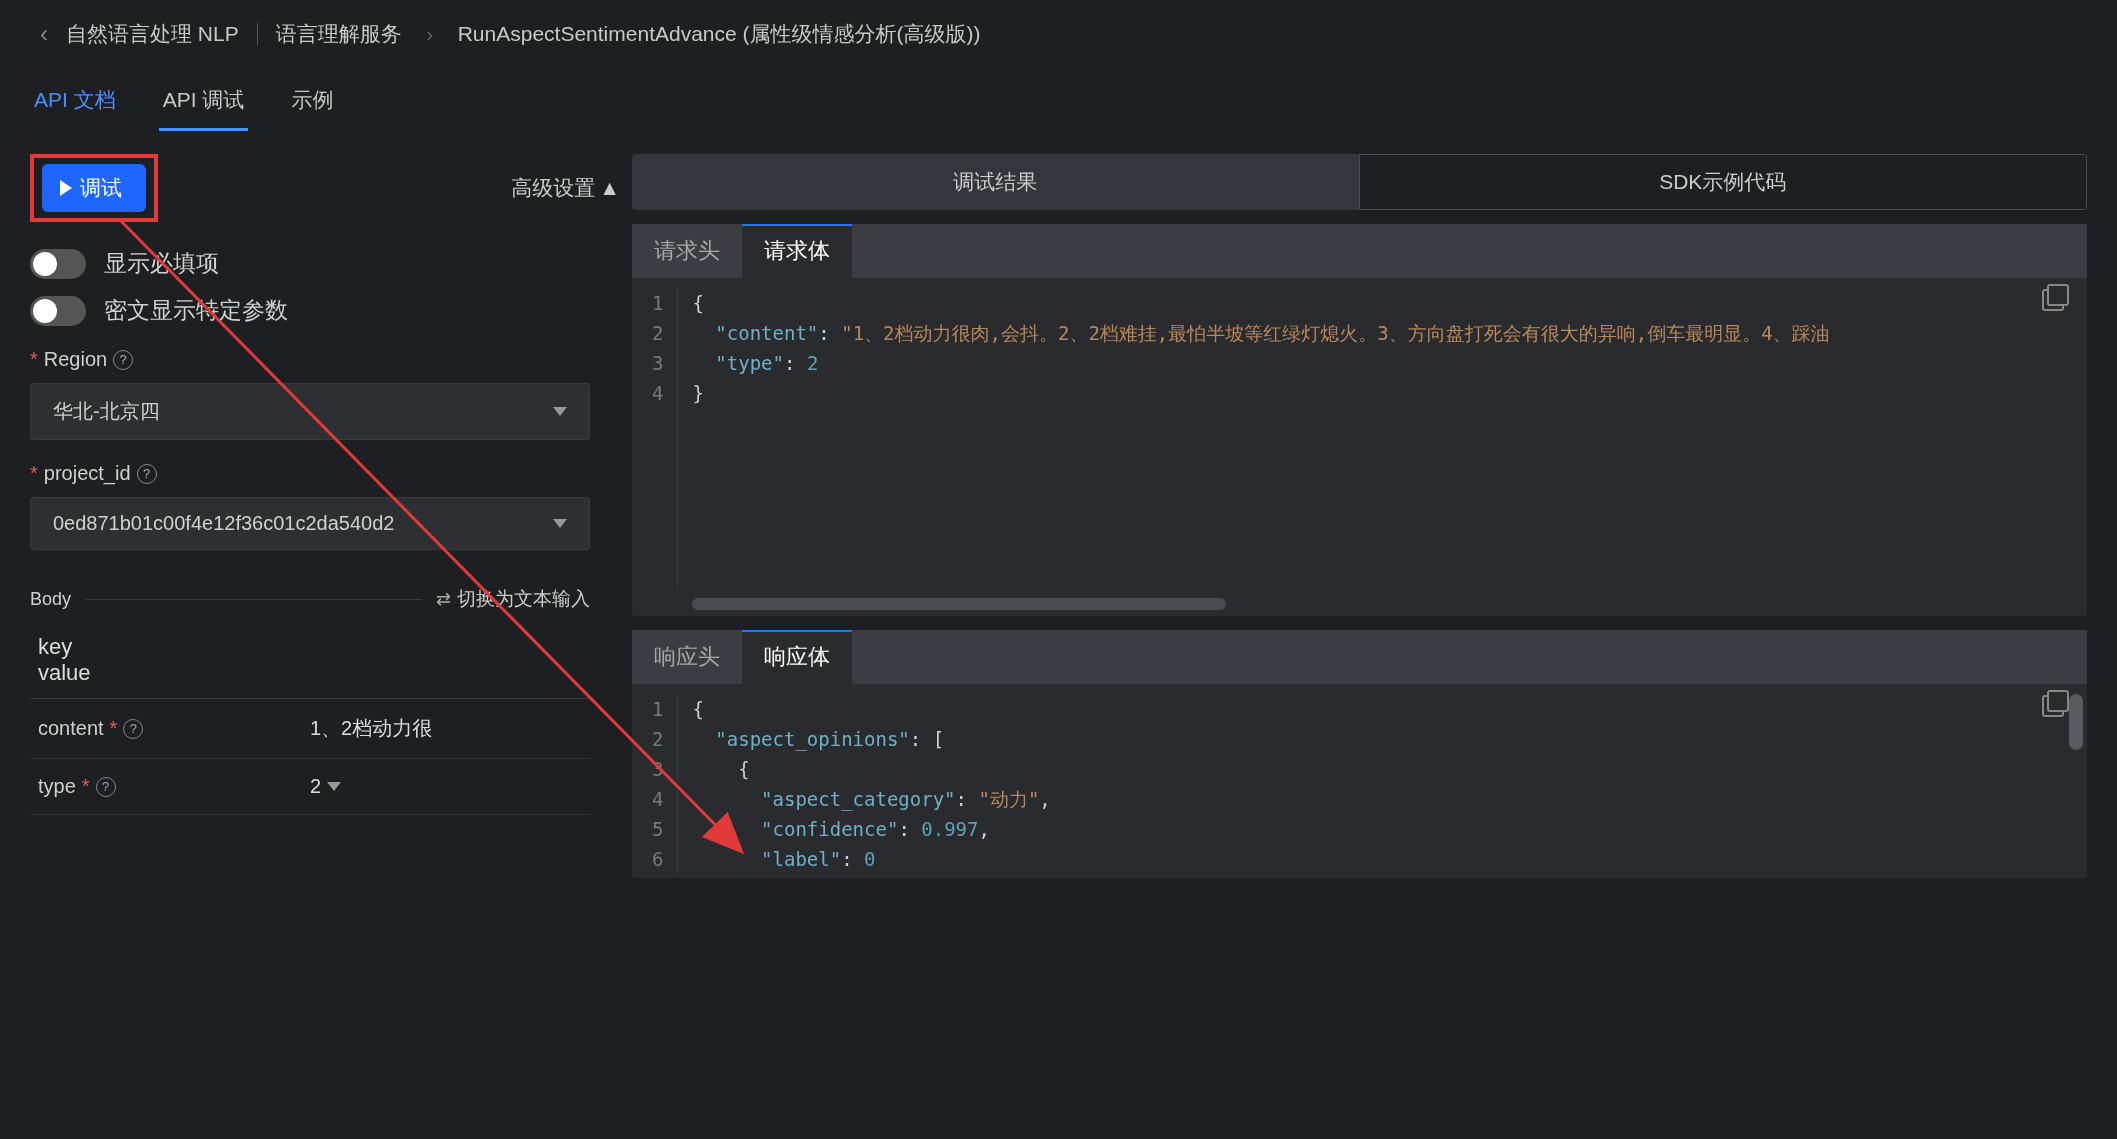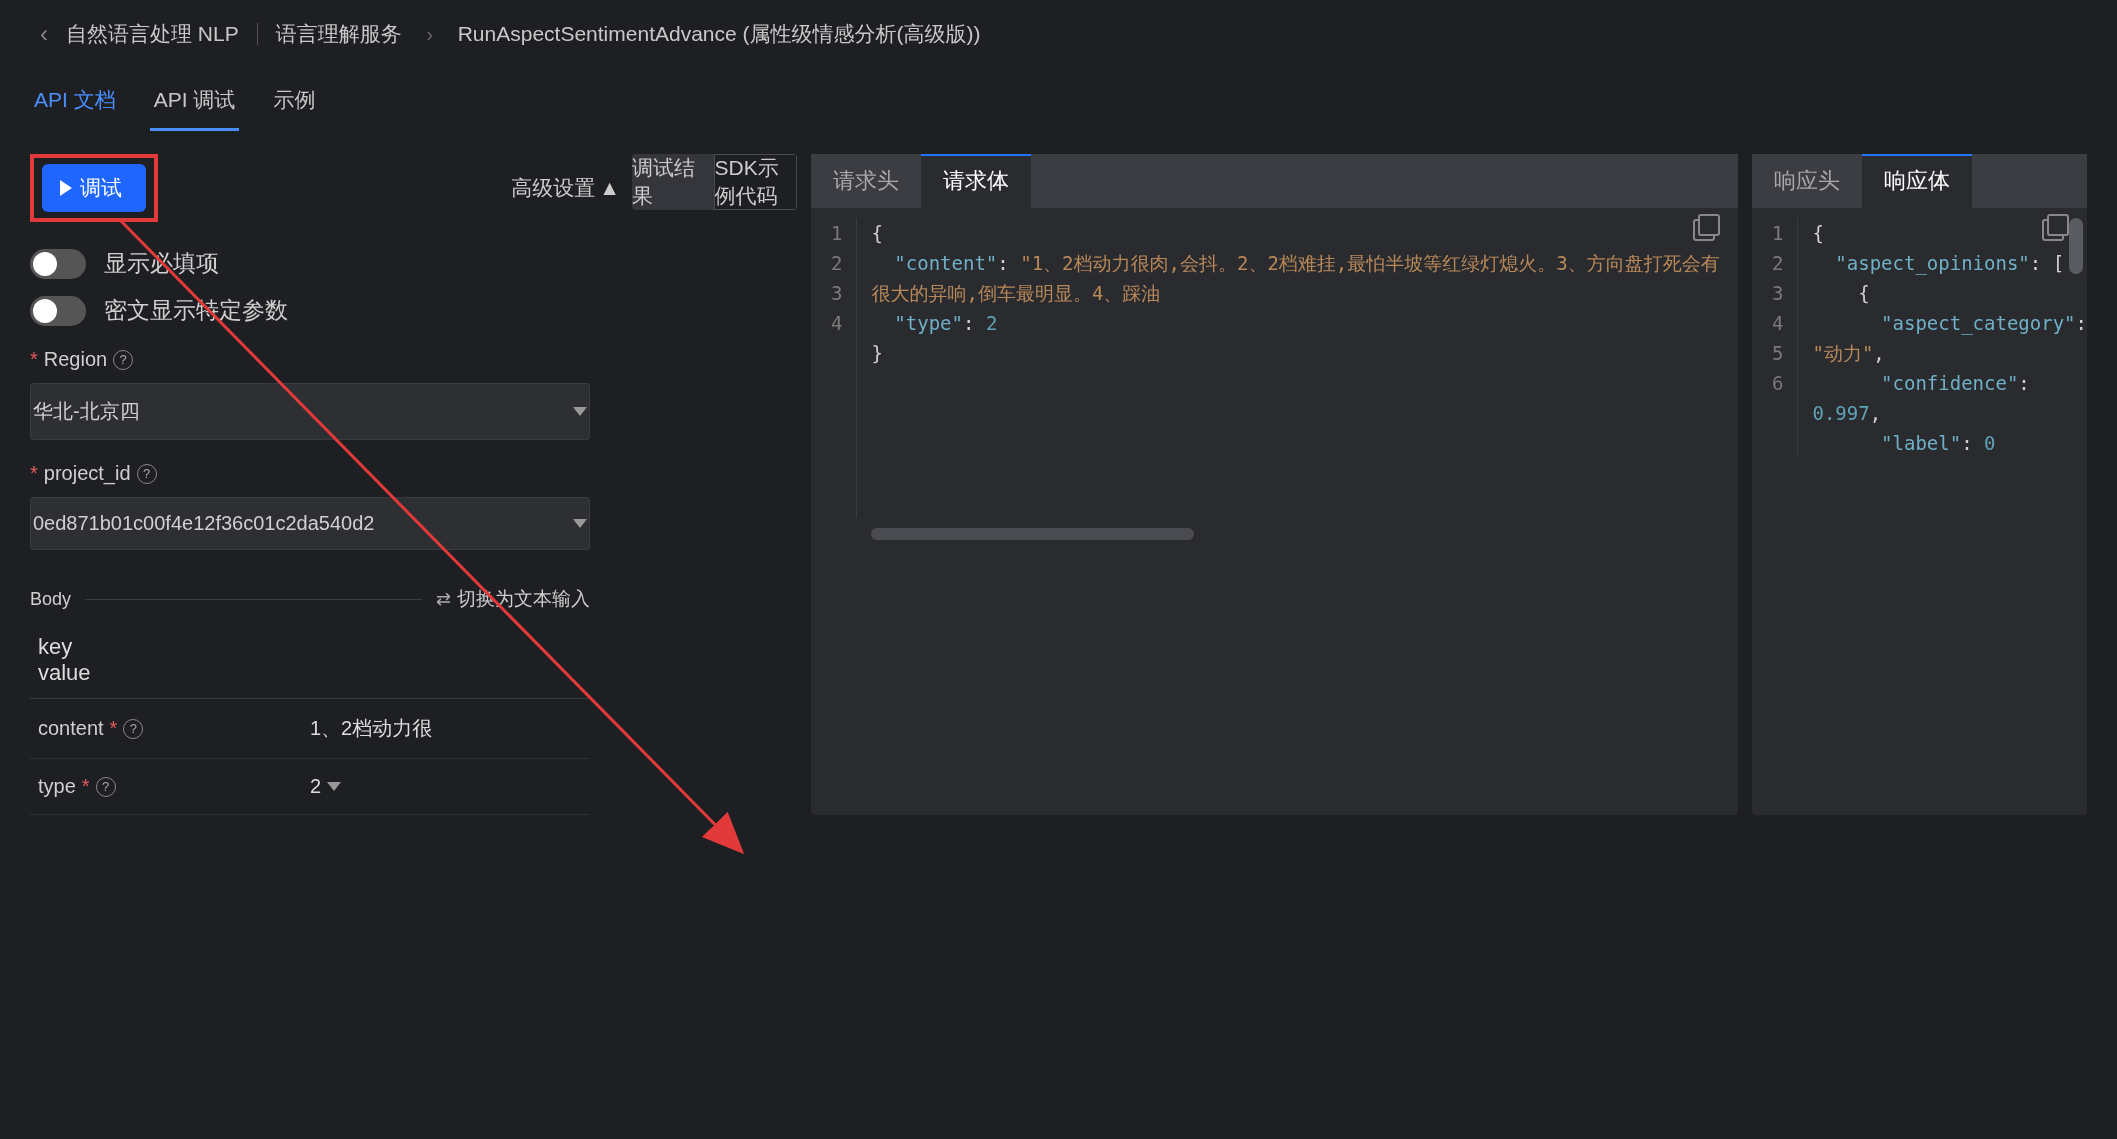--- a/index.html
+++ b/index.html
@@ -22,21 +22,21 @@
   }
   .bc-back { color:#888; font-size:24px; }
   .bc-sep { color:#666; width:20px; text-align:center; }
   .bc-item { color:#c8c8c8; }
   .bc-divider {
     width:1px; height:22px; background:#555;
   }
   .tabs-main {
     display:flex;
     padding: 20px 30px 0 30px;
-    gap: 30px;
+    gap: 39px;
     border-bottom:1px solid transparent;
     font-size:21px;
   }
   .tab-main { padding:8px 4px 14px 4px; color:#c8c8c8; cursor:pointer; }
   .tab-main.active-blue { color:#4a8fff; }
   .tab-main.active-underline { border-bottom:3px solid #4a8fff; }
   .page-body {
     display:flex;
     padding: 22px 30px 0 30px;
     gap: 12px;
@@ -100,21 +100,21 @@
   .help-icon {
     display:inline-flex; width:20px; height:20px;
     border:1.5px solid #888; border-radius:50%;
     align-items:center; justify-content:center;
     font-size:13px; color:#aaa;
   }
   .select-box {
     background:#2e2f33;
     border:1px solid #3a3b40;
     border-radius:3px;
-    padding: 14px 2px;
+    padding: 14px 22px;
     display:flex; justify-content:space-between; align-items:center;
     font-size:20px;
     width: 560px;
   }
   .chev-down {
     width:0;height:0;
     border-left:7px solid transparent;
     border-right:7px solid transparent;
     border-top:9px solid #999;
   }
@@ -151,21 +151,21 @@
     display:flex;
     border-bottom:1px solid #2f3035;
     padding: 16px 8px;
     font-size:20px;
   }
   .kv-row .k { width:50%; display:flex; align-items:center; gap:6px; }
   .kv-row .v { flex:1; display:flex; align-items:center; gap:6px; color:#ddd; }
   .main-area {
     flex:1;
     display:flex;
-    flex-direction:row;
+    flex-direction:column;
     gap: 14px;
   }
   .result-tabs {
     display:flex;
     background:#35363b;
     border-radius:4px;
     overflow:hidden;
     height:56px;
   }
   .result-tab {

